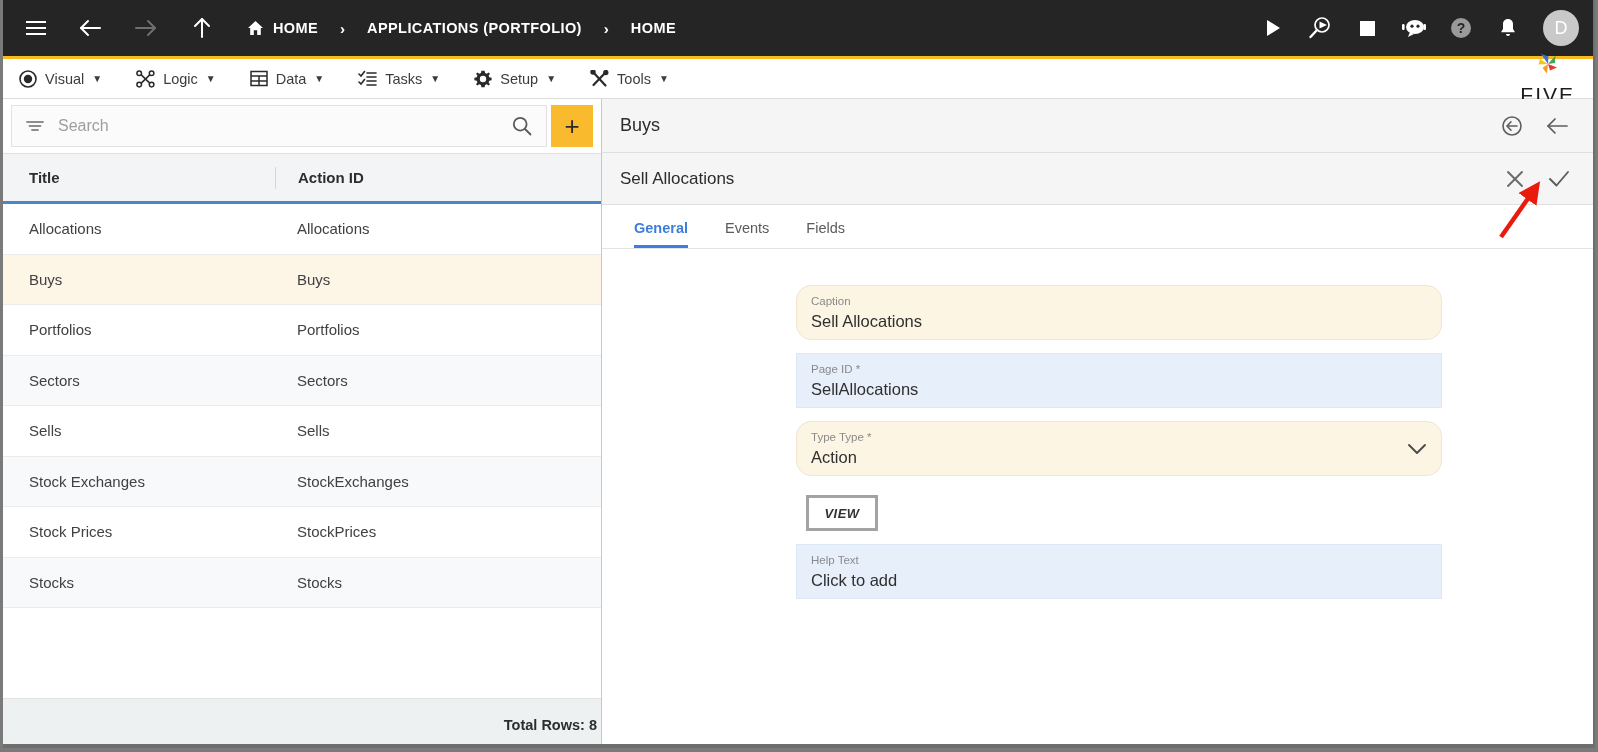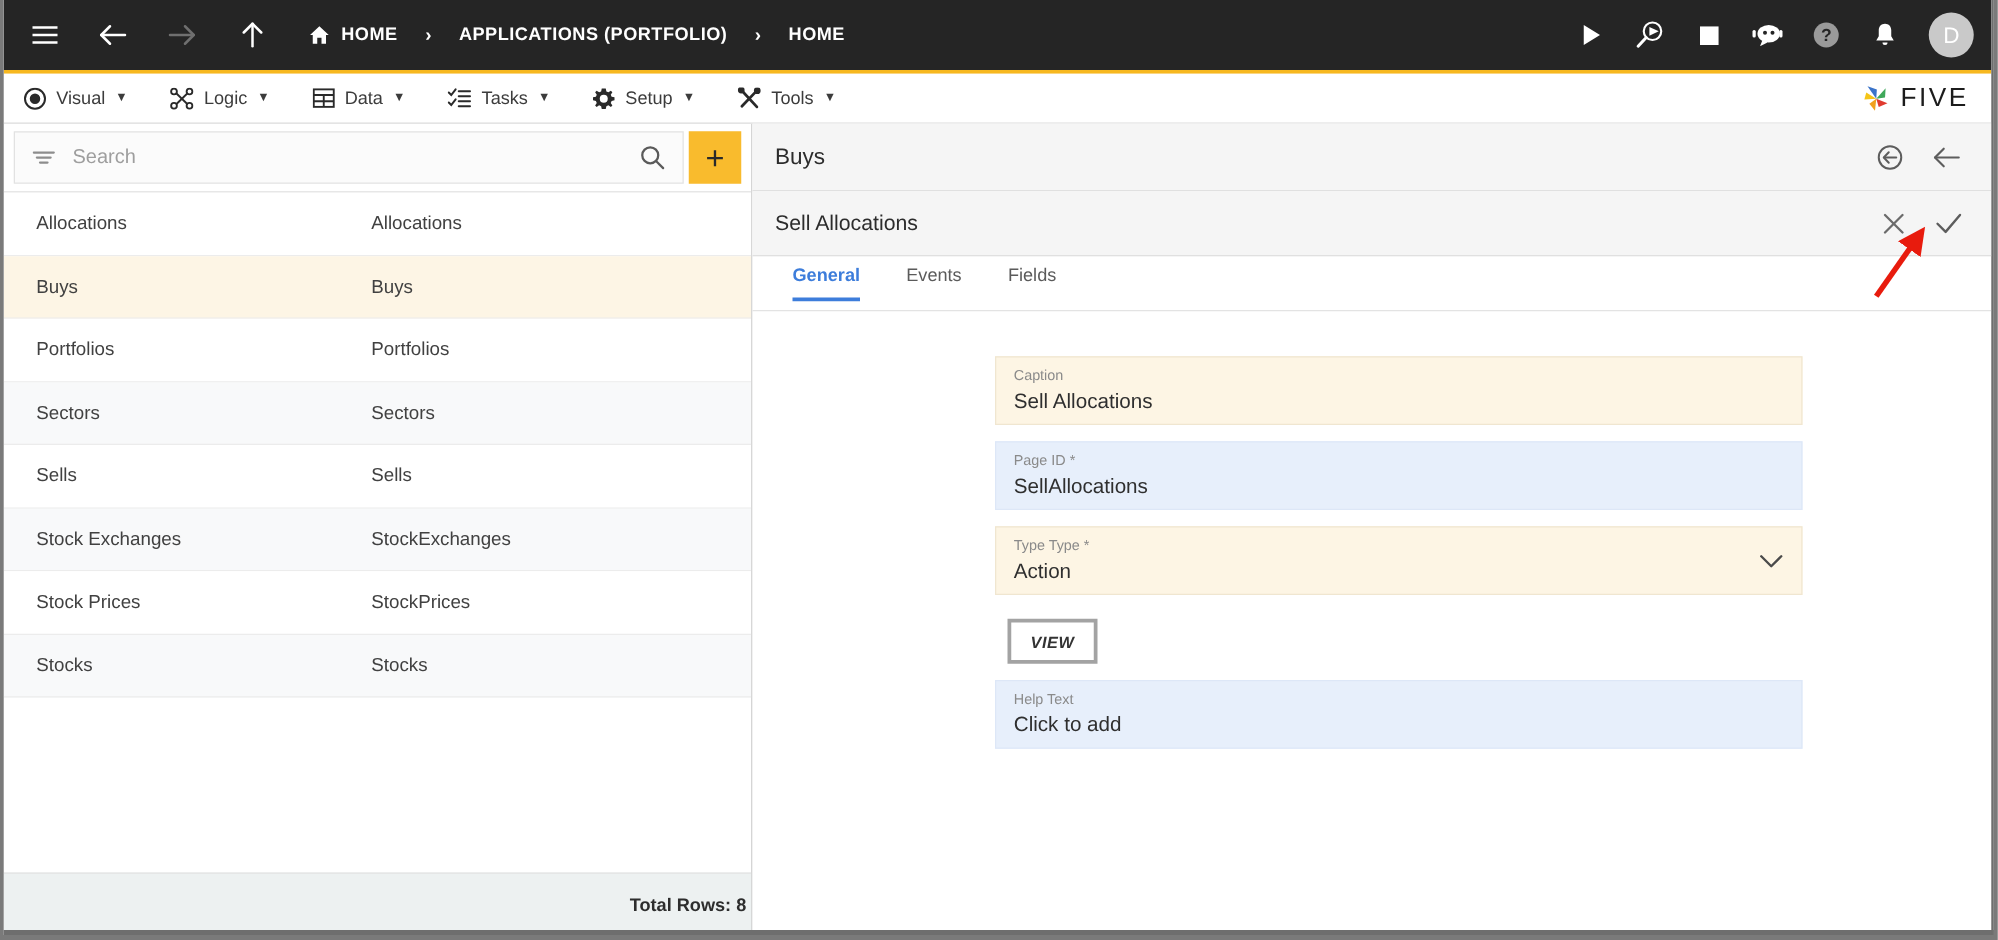--- a/index.html
+++ b/index.html
@@ -76,21 +76,21 @@
     display: flex; align-items: center; gap: 8px;
     margin-right: 34px;
     cursor: pointer;
     color: #3c3c3c;
     font-size: 14.5px;
   }
   .menu-item .mi-icon { color: #2a2a2a; display: flex; }
   .caret { font-size: 10px; color: #3c3c3c; }
   .five-logo {
     position: absolute; right: 18px; top: 50%; transform: translateY(-50%);
-    display: flex; align-items: center; gap: 6px;
+    display: flex; align-items: center; gap: 6px; flex-direction: column;
   }
   .five-word {
     font-size: 21px; letter-spacing: 2px; color: #1c1c1c;
     font-family: "Liberation Sans", sans-serif; font-weight: 300;
   }
 
   
   .body-split { display: flex; height: 652px; }
 
   
@@ -176,42 +176,42 @@
     height: 52px; background: #f5f5f5;
     display: flex; align-items: center;
     padding: 0 22px 0 18px;
     border-bottom: 1px solid #e0e0e0;
   }
   .rp-subtitle { flex: 1; font-size: 17px; color: #2c2c2c; }
   .x-icon { color: #6b6b6b; cursor: pointer; font-size: 22px; line-height: 1; display:flex;}
   .check-icon { color: #5d5d5d; cursor: pointer; display: flex; }
 
   .tabs {
-    height: 44px; display: flex; align-items: center;
+    height: 44px; display: flex; align-items: flex-end;
     padding-left: 32px;
     border-bottom: 1px solid #e3e3e3;
   }
   .tab {
     font-size: 14.5px; color: #5b5b5b; cursor: pointer;
     padding: 0 0 9px 0; margin-right: 37px;
     border-bottom: 3px solid transparent;
   }
   .tab.active { color: #3d7ddb; font-weight: bold; border-bottom-color: #3d7ddb; }
 
   .form-area { flex: 1; padding-top: 36px; position: relative; }
   .field-row { display: flex; align-items: flex-start; margin-bottom: 13px; padding-left: 194px; }
   .field {
     width: 646px;
     min-height: 48px;
     border: 1px solid #eadfc6;
     padding: 8px 16px 7px 14px;
     position: relative;
     cursor: text;
   }
-  .field.cream { background: #fdf5e4; border-color: #f0e6d0; }
+  .field.cream { background: #fdf5e4; border-color: #f0e6d0; border-radius: 15px; }
   .field.blue { background: #e7effb; border-color: #dde7f7; }
   .field-label {
     font-size: 11.5px; color: #8a8a8a; line-height: 14px; margin-bottom: 2px;
   }
   .field-value {
     font-size: 16.5px; color: #2f2f2f; line-height: 22px;
   }
   .chev {
     position: absolute; right: 14px; top: 50%; transform: translateY(-50%);
     color: #4a4a4a; display: flex;
@@ -446,20 +446,24 @@
             <svg width="20" height="20" viewBox="0 0 20 20" fill="none" stroke="currentColor" stroke-width="1.8" stroke-linecap="round">
               <circle cx="8.2" cy="8.2" r="6.4"></circle>
                 <line x1="13" y1="13" x2="18.5" y2="18.5"></line>
             </svg>
           </span>
         </div>
         <button class="add-btn">+</button>
       </div>
 
       <div class="grid-wrap">
+        <div class="grid-head">
+          <div class="gh-title">Title</div>
+          <div class="gh-actionid">Action ID</div>
+        </div>
 
         <div class="grid-rows">
           <div class="grid-row odd">
             <div class="cell-title">Allocations</div>
             <div class="cell-action">Allocations</div>
           </div>
           <div class="grid-row selected">
             <div class="cell-title">Buys</div>
             <div class="cell-action">Buys</div>
           </div>

